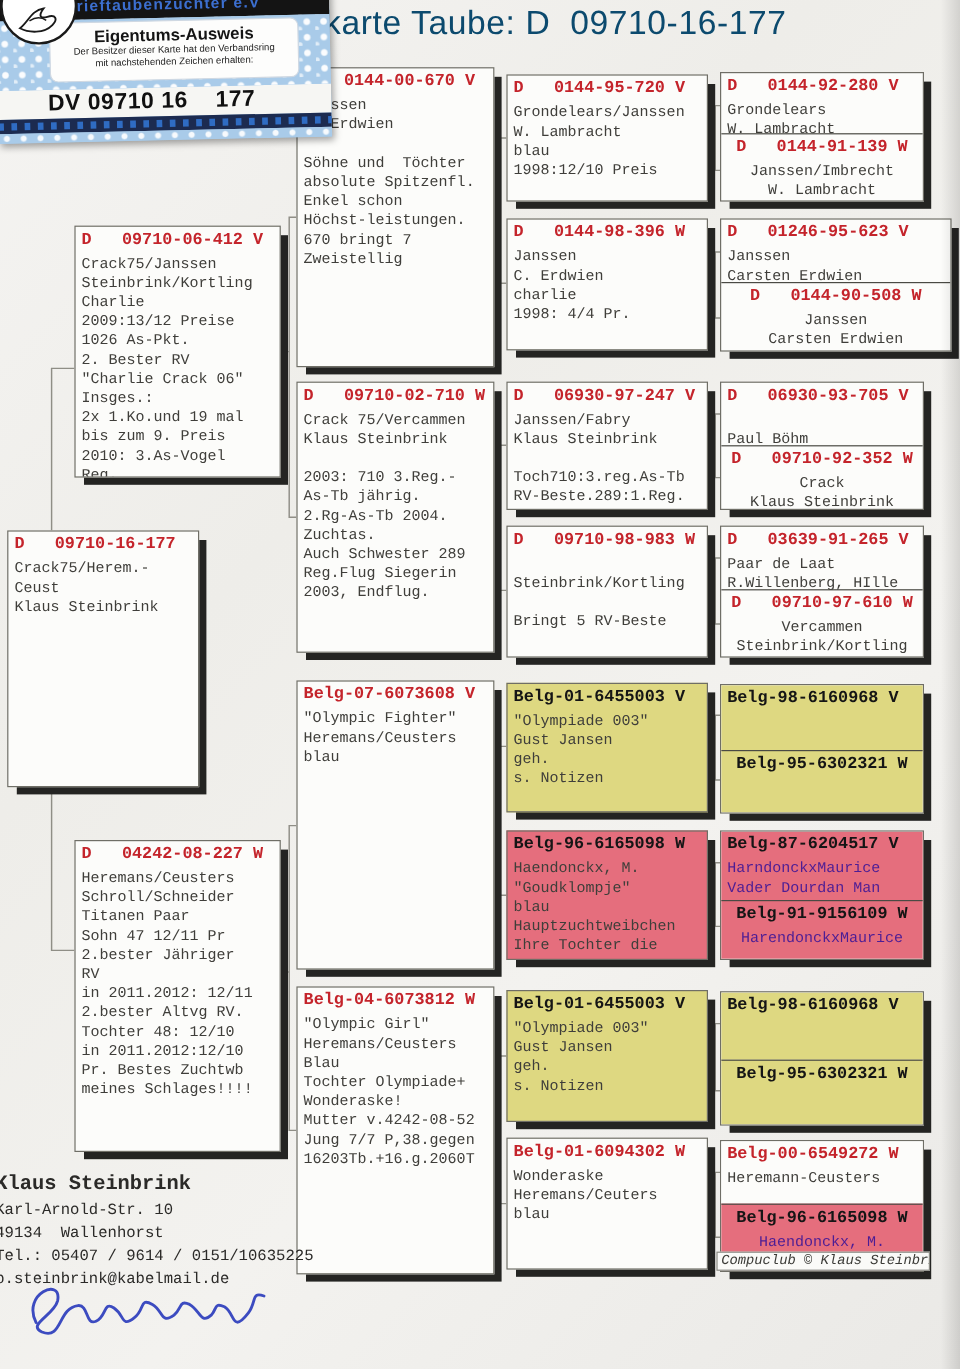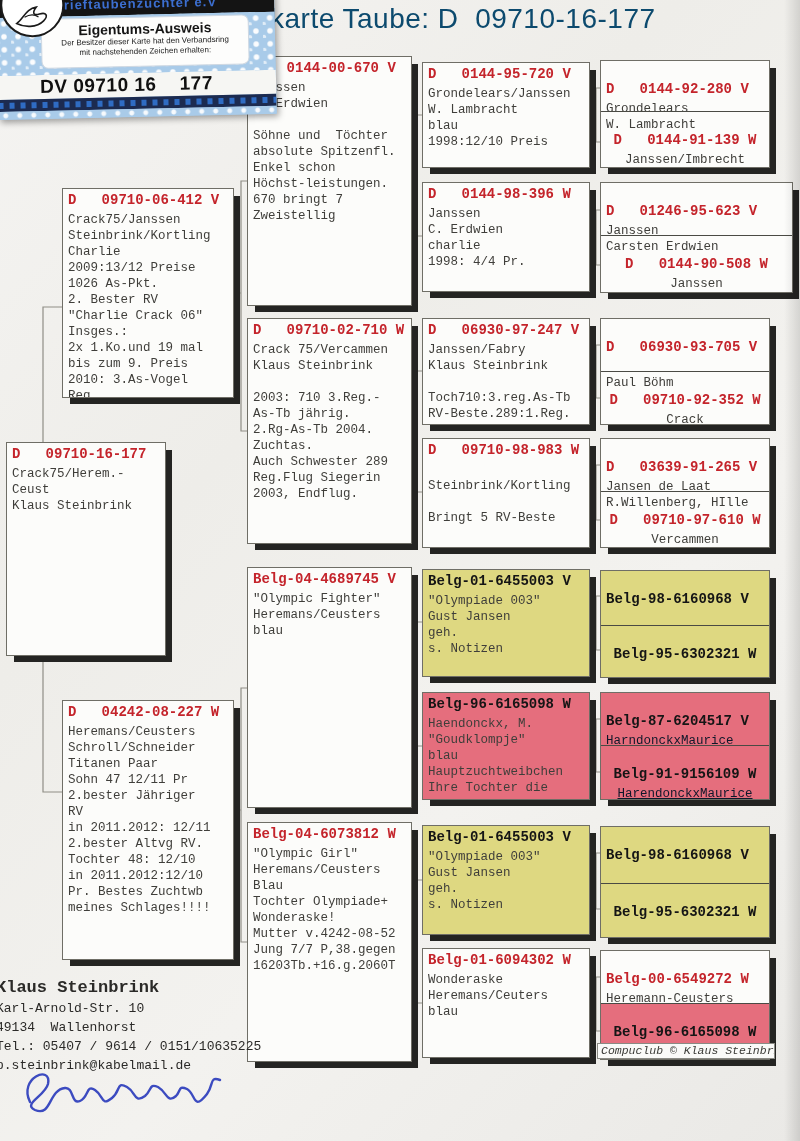--- a/index.html
+++ b/index.html
@@ -11,23 +11,23 @@
   .edge-right{position:absolute;right:0;top:0;width:16px;height:1141px;
     background:linear-gradient(to right,rgba(0,0,0,0),rgba(0,0,0,0.12));}
   
   .box{position:absolute;background:#fcfcfa;border:1px solid #6f6e66;
     box-shadow:7px 7px 0 -1px #242422;padding:2px 5px;box-sizing:border-box;overflow:hidden;}
   .ring{font-weight:bold;font-size:14px;line-height:19px;color:#c4242b;white-space:pre;}
   .bodytxt{font-size:12.5px;line-height:16px;color:#3f3e3a;white-space:pre-wrap;margin-top:2px;}
   .box.yellow{background:#ded881;}
   .box.pink{background:#e56e7d;}
   .box.yellow .ring,.box.pink .ring,.sec.sec-yellow .ring,.sec.sec-pink .ring{color:#151515;}
-  .sec.sec-pink .bodytxt{color:#0f172a;text-decoration:underline;}
+  .sec.sec-pink .bodytxt{color:#4c1d95;}
   .split{padding:0;display:flex;flex-direction:column;}
-  .sec{padding:19px 5px;box-sizing:border-box;}
+  .sec{padding:2px 5px;box-sizing:border-box;}
   .sec + .sec{border-top:1px solid #4a4a44;flex:1;text-align:center;}
   .sec.sec-yellow{background:#ded881;}
   .sec.sec-pink{background:#e56e7d;}
   .sec.sec-white{background:#fcfcfa;}
   
   .title{position:absolute;left:270px;top:3px;font-family:"Liberation Sans",sans-serif;
     font-size:28px;color:#0c4a6e;letter-spacing:0.5px;white-space:pre;}
   
   .sticker{position:absolute;left:-4px;top:-6px;width:278px;height:126px;
     transform:rotate(-1.3deg);transform-origin:top left;overflow:hidden;
@@ -150,21 +150,21 @@
 
 2003: 710 3.Reg.-
 As-Tb jährig.
 2.Rg-As-Tb 2004.
 Zuchtas.
 Auch Schwester 289
 Reg.Flug Siegerin
 2003, Endflug.</div>
 </div>
 <div class="box" style="left:247px;top:567px;width:165px;height:241px">
-  <div class="ring">Belg-04-4689745 V</div>
+  <div class="ring">Belg-07-6073608 V</div>
   <div class="bodytxt">"Olympic Fighter"
 Heremans/Ceusters
 blau</div>
 </div>
 <div class="box" style="left:247px;top:822px;width:165px;height:240px">
   <div class="ring">Belg-04-6073812 W</div>
   <div class="bodytxt">"Olympic Girl"
 Heremans/Ceusters
 Blau
 Tochter Olympiade+
@@ -264,21 +264,21 @@
   </div>
   <div class="sec">
     <div class="ring">D   09710-92-352 W</div>
     <div class="bodytxt">Crack
 Klaus Steinbrink</div>
   </div>
 </div>
 <div class="box split" style="left:600px;top:438px;width:170px;height:110px">
   <div class="sec" style="min-height:52px">
     <div class="ring">D   03639-91-265 V</div>
-    <div class="bodytxt">Jansen de Laat
+    <div class="bodytxt">Paar de Laat
 R.Willenberg, HIlle</div>
   </div>
   <div class="sec">
     <div class="ring">D   09710-97-610 W</div>
     <div class="bodytxt">Vercammen
 Steinbrink/Kortling</div>
   </div>
 </div>
 <div class="box split" style="left:600px;top:570px;width:170px;height:108px">
   <div class="sec sec-yellow" style="min-height:54px">

